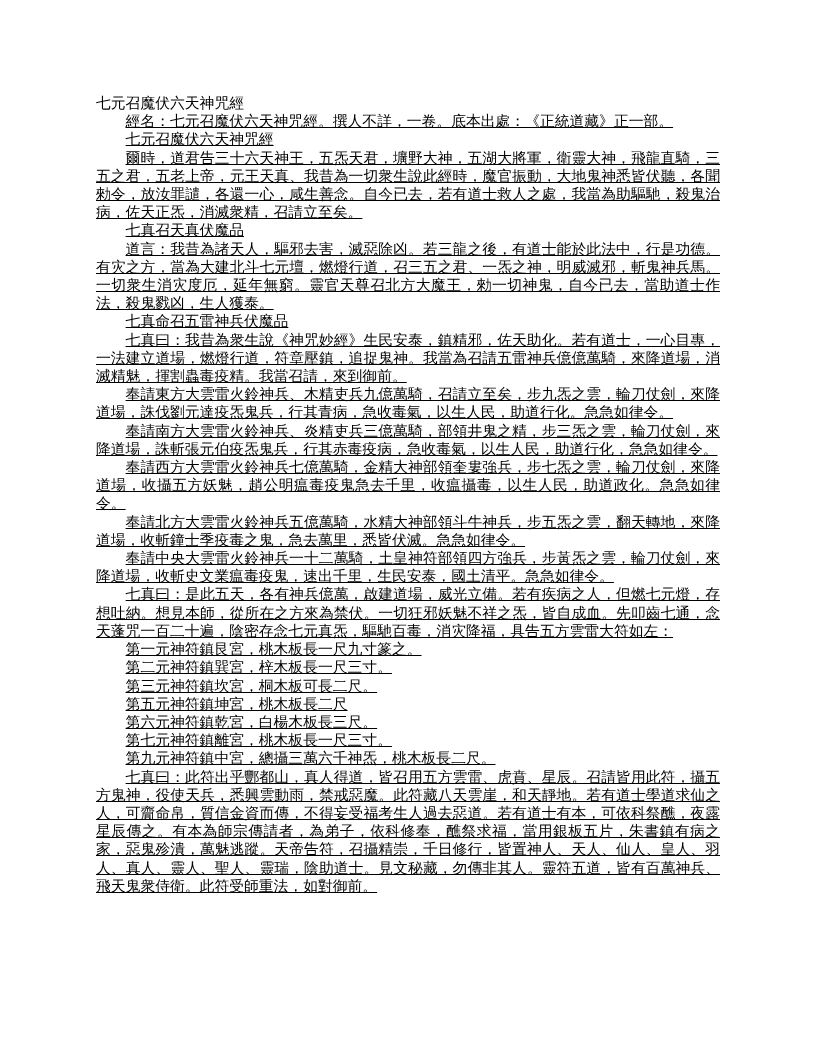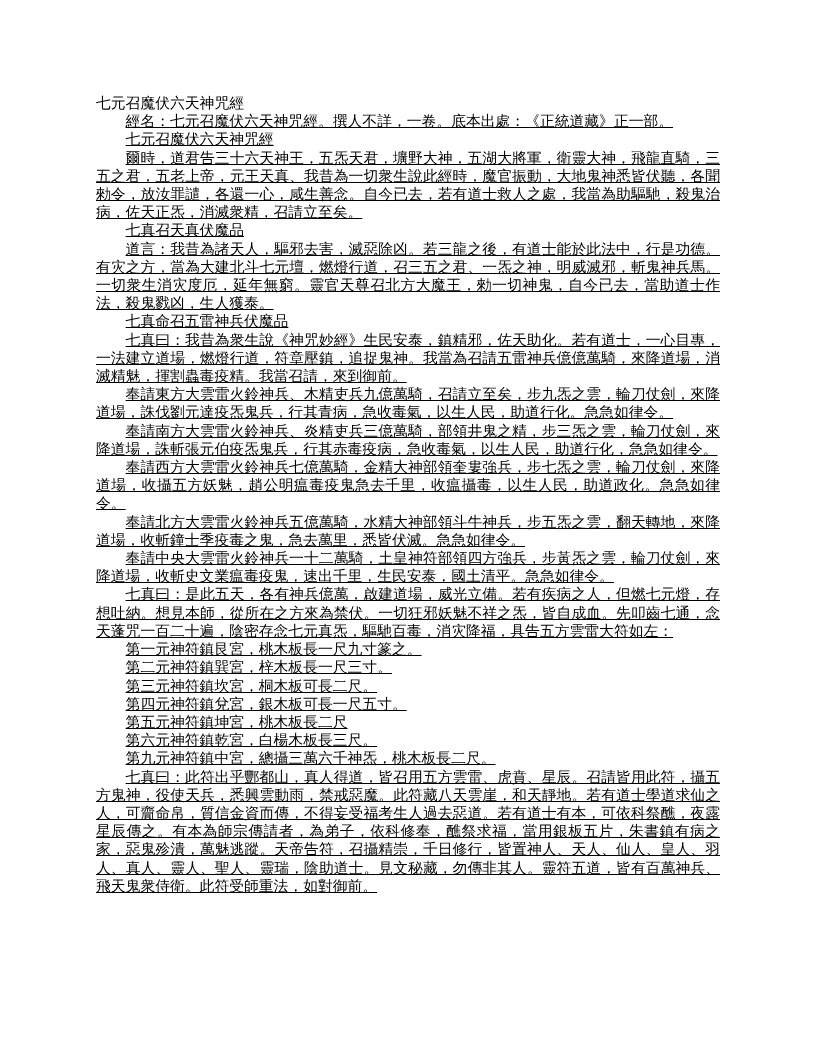--- a/index.html
+++ b/index.html
@@ -44,18 +44,18 @@
   <p class="indent">七真曰：我昔為衆生說《神咒妙經》生民安泰，鎮精邪，佐天助化。若有道士，一心目專，一法建立道場，燃燈行道，符章壓鎮，追捉鬼神。我當為召請五雷神兵億億萬騎，來降道場，消滅精魅，揮割蟲毒疫精。我當召請，來到御前。</p>
   <p class="indent">奉請東方大雲雷火鈴神兵、木精吏兵九億萬騎，召請立至矣，步九炁之雲，輪刀仗劍，來降道場，誅伐劉元達疫炁鬼兵，行其青病，急收毒氣，以生人民，助道行化。急急如律令。</p>
   <p class="indent">奉請南方大雲雷火鈴神兵、炎精吏兵三億萬騎，部領井鬼之精，步三炁之雲，輪刀仗劍，來降道場，誅斬張元伯疫炁鬼兵，行其赤毒疫病，急收毒氣，以生人民，助道行化，急急如律令。</p>
   <p class="indent">奉請西方大雲雷火鈴神兵七億萬騎，金精大神部領奎婁強兵，步七炁之雲，輪刀仗劍，來降道場，收攝五方妖魅，趙公明瘟毒疫鬼急去千里，收瘟攝毒，以生人民，助道政化。急急如律令。</p>
   <p class="indent">奉請北方大雲雷火鈴神兵五億萬騎，水精大神部領斗牛神兵，步五炁之雲，翻天轉地，來降道場，收斬鐘士季疫毒之鬼，急去萬里，悉皆伏滅。急急如律令。</p>
   <p class="indent">奉請中央大雲雷火鈴神兵一十二萬騎，土皇神符部領四方強兵，步黃炁之雲，輪刀仗劍，來降道場，收斬史文業瘟毒疫鬼，速出千里，生民安泰，國土清平。急急如律令。</p>
   <p class="indent">七真曰：是此五天，各有神兵億萬，啟建道場，威光立備。若有疾病之人，但燃七元燈，存想吐納。想見本師，從所在之方來為禁伏。一切狂邪妖魅不祥之炁，皆自成血。先叩齒七通，念天蓬咒一百二十遍，陰密存念七元真炁，驅馳百毒，消灾降福，具告五方雲雷大符如左：</p>
   <p class="indent">第一元神符鎮艮宮，桃木板長一尺九寸篆之。</p>
   <p class="indent">第二元神符鎮巽宮，梓木板長一尺三寸。</p>
   <p class="indent">第三元神符鎮坎宮，桐木板可長二尺。</p>
-  <p class="indent">第四元神符鎮兌宮，銀木板可長一尺五寸。</p>
   <p class="indent">第五元神符鎮坤宮，桃木板長二尺</p>
   <p class="indent">第六元神符鎮乾宮，白楊木板長三尺。</p>
+  <p class="indent">第七元神符鎮離宮，桃木板長一尺三寸。</p>
   <p class="indent">第九元神符鎮中宮，總攝三萬六千神炁，桃木板長二尺。</p>
   <p class="indent">七真曰：此符出乎酆都山，真人得道，皆召用五方雲雷、虎賁、星辰。召請皆用此符，攝五方鬼神，役使天兵，悉興雲動雨，禁戒惡魔。此符藏八天雲崖，和天靜地。若有道士學道求仙之人，可齎命帛，質信金資而傳，不得妄受福考生人過去惡道。若有道士有本，可依科祭醮，夜露星辰傳之。有本為師宗傳請者，為弟子，依科修奉，醮祭求福，當用銀板五片，朱書鎮有病之家，惡鬼殄潰，萬魅逃蹤。天帝告符，召攝精崇，千日修行，皆置神人、天人、仙人、皇人、羽人、真人、靈人、聖人、靈瑞，陰助道士。見文秘藏，勿傳非其人。靈符五道，皆有百萬神兵、飛天鬼衆侍衛。此符受師重法，如對御前。</p>
 </div>
 
 </body></html>

